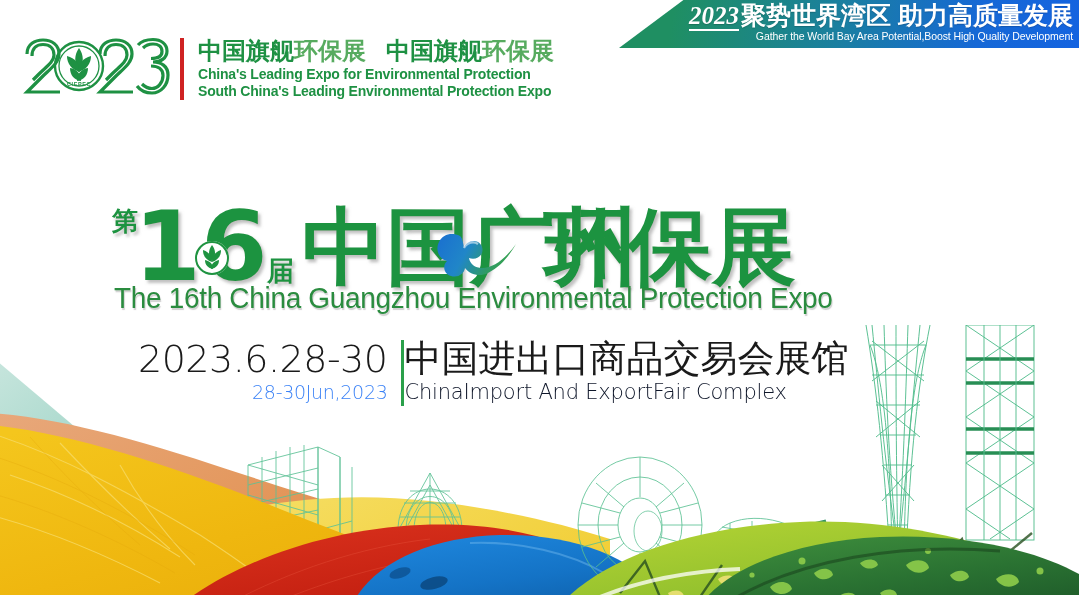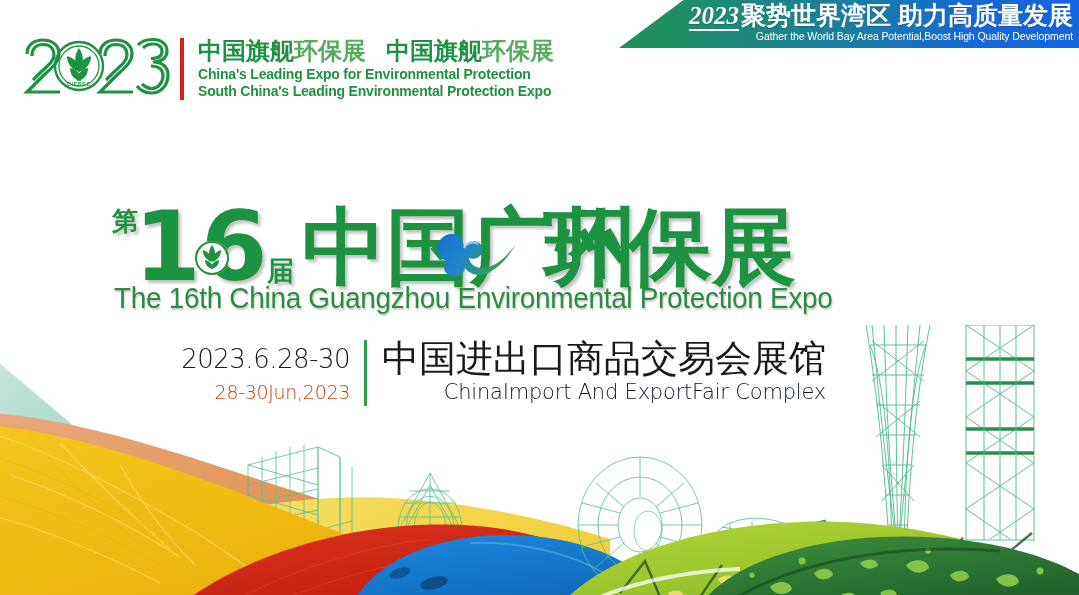--- a/index.html
+++ b/index.html
@@ -143,47 +143,46 @@
     top: 338px;
     display: flex;
     align-items: flex-start;
   }
   .info-left {
     text-align: right;
     padding-right: 14px;
     min-width: 212px;
   }
   .info-date-main {
-    font-size: 26px;
+    font-size: 38px;
     color: #1a1a1a;
     line-height: 42px;
     font-family: "DejaVu Sans", sans-serif;
     font-weight: 300;
     letter-spacing: -0.5px;
     white-space: nowrap;
   }
   .info-date-sub {
     font-size: 19px;
-    color: #c2410c;
+    color: #3b82f6;
     line-height: 24px;
     font-family: "DejaVu Sans", sans-serif;
     font-weight: 300;
     letter-spacing: -0.3px;
     white-space: nowrap;
   }
   .info-sep {
     width: 3px;
     background: #2aa04a;
     height: 66px;
     flex: none;
     margin-top: 2px;
   }
   .info-right {
-    padding-left: 15px;
-    text-align: right;
+    padding-left: 0;
   }
   .info-venue-cn {
     font-size: 37px;
     color: #1a1a1a;
     line-height: 42px;
     font-family: "DejaVu Sans", sans-serif;
     font-weight: normal;
     letter-spacing: 0px;
     white-space: nowrap;
   }

